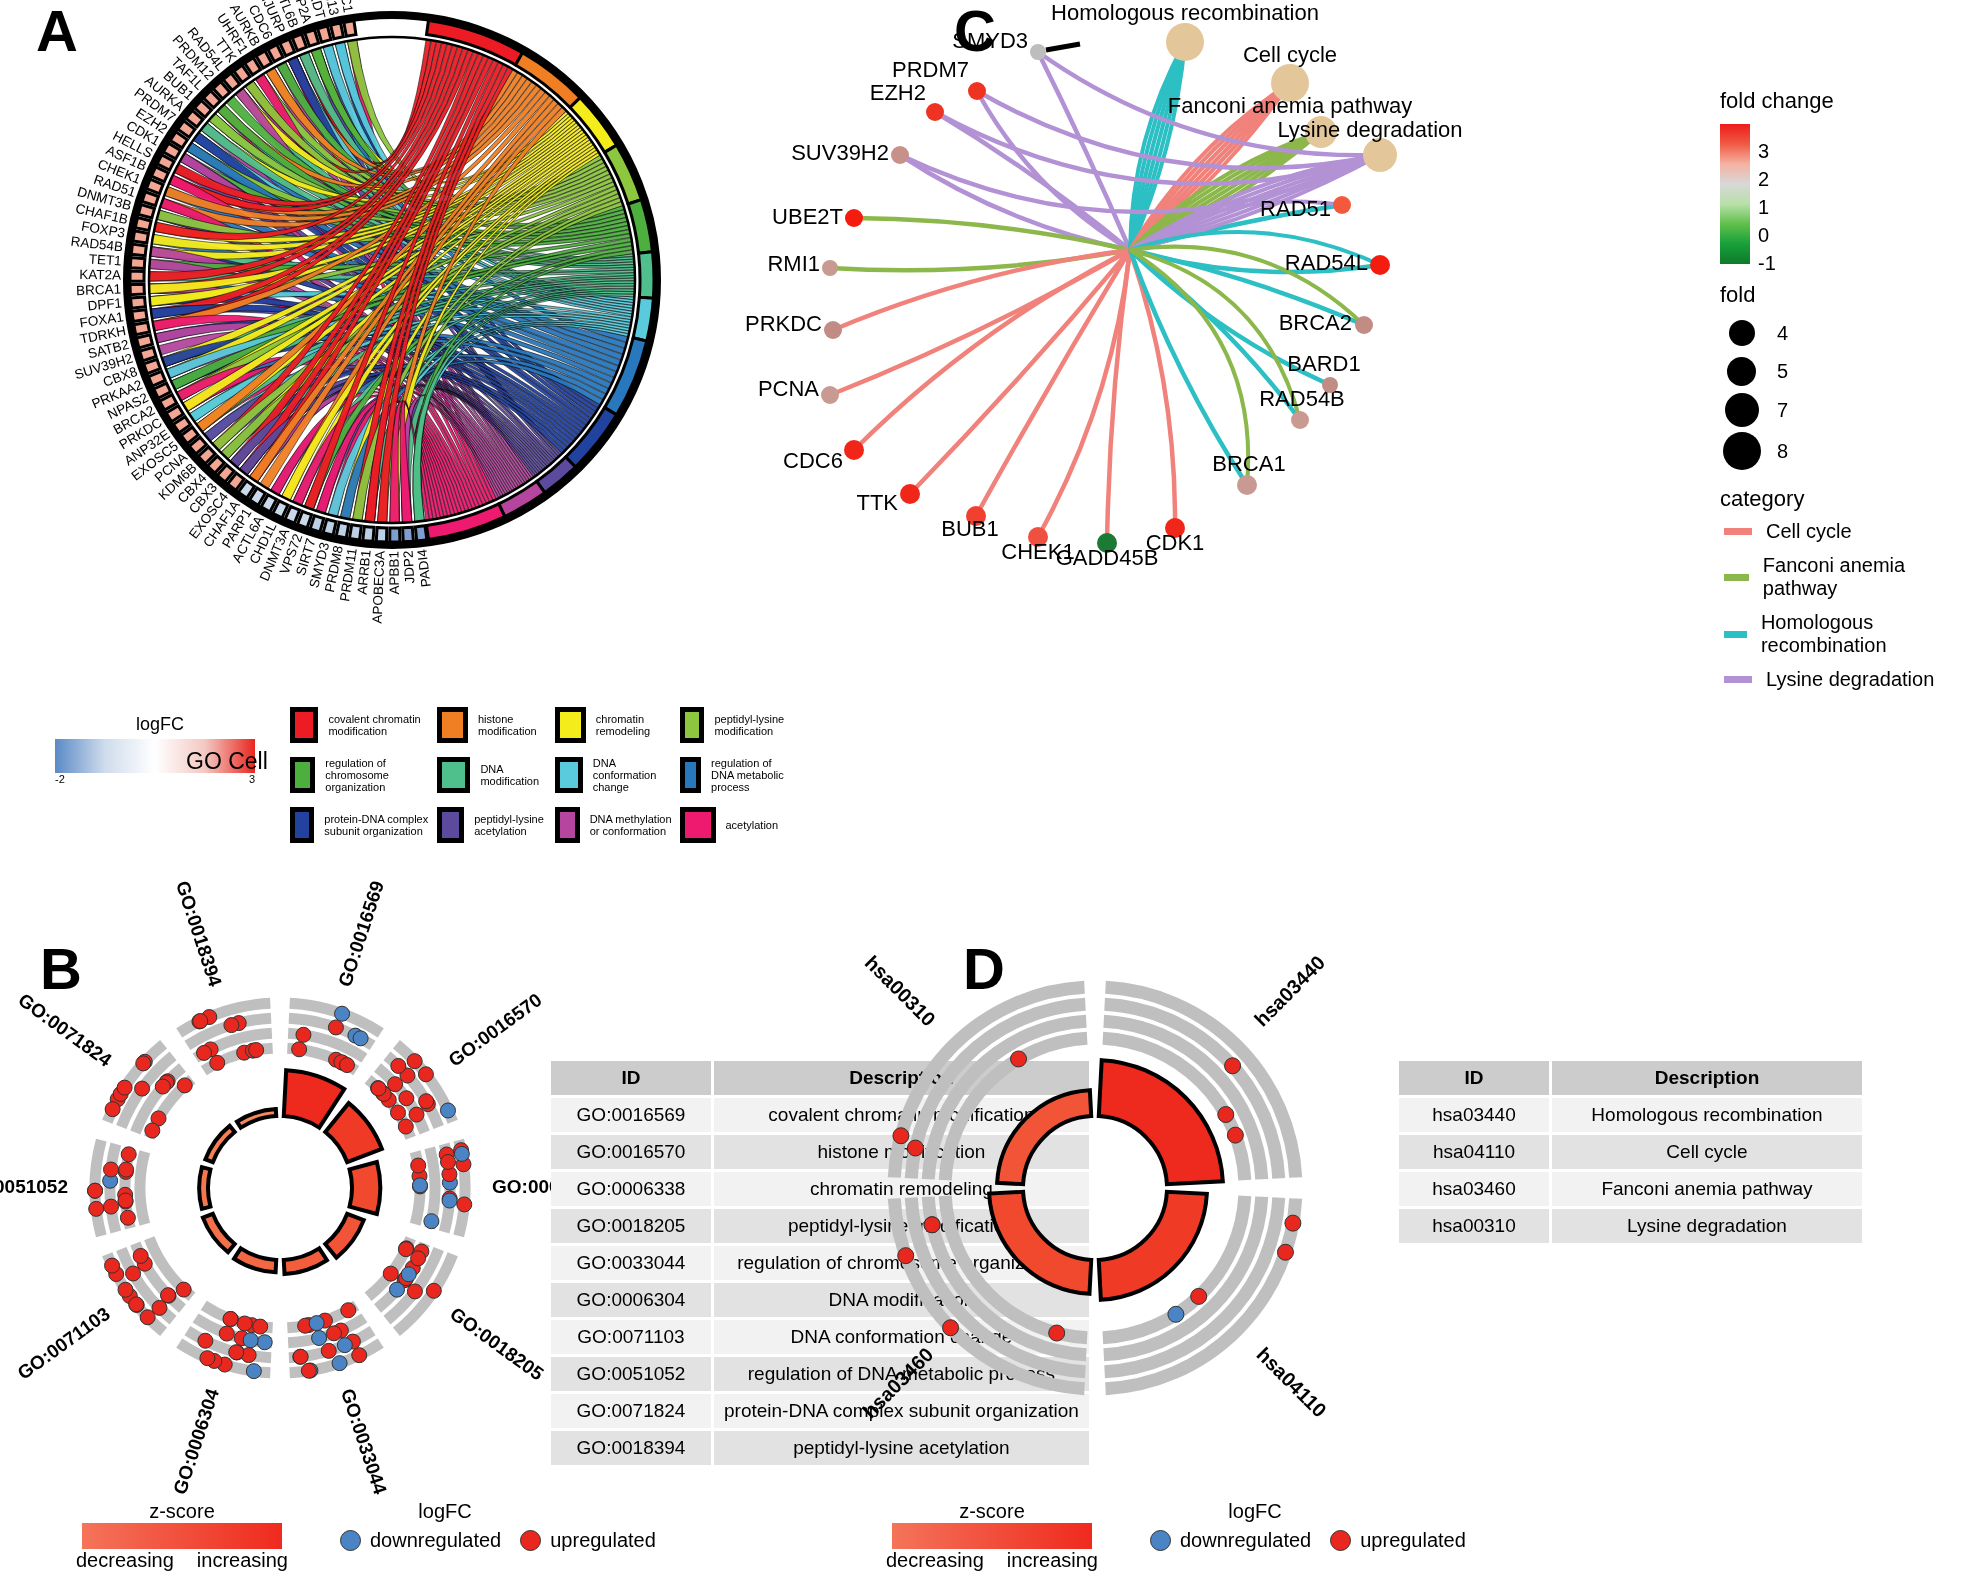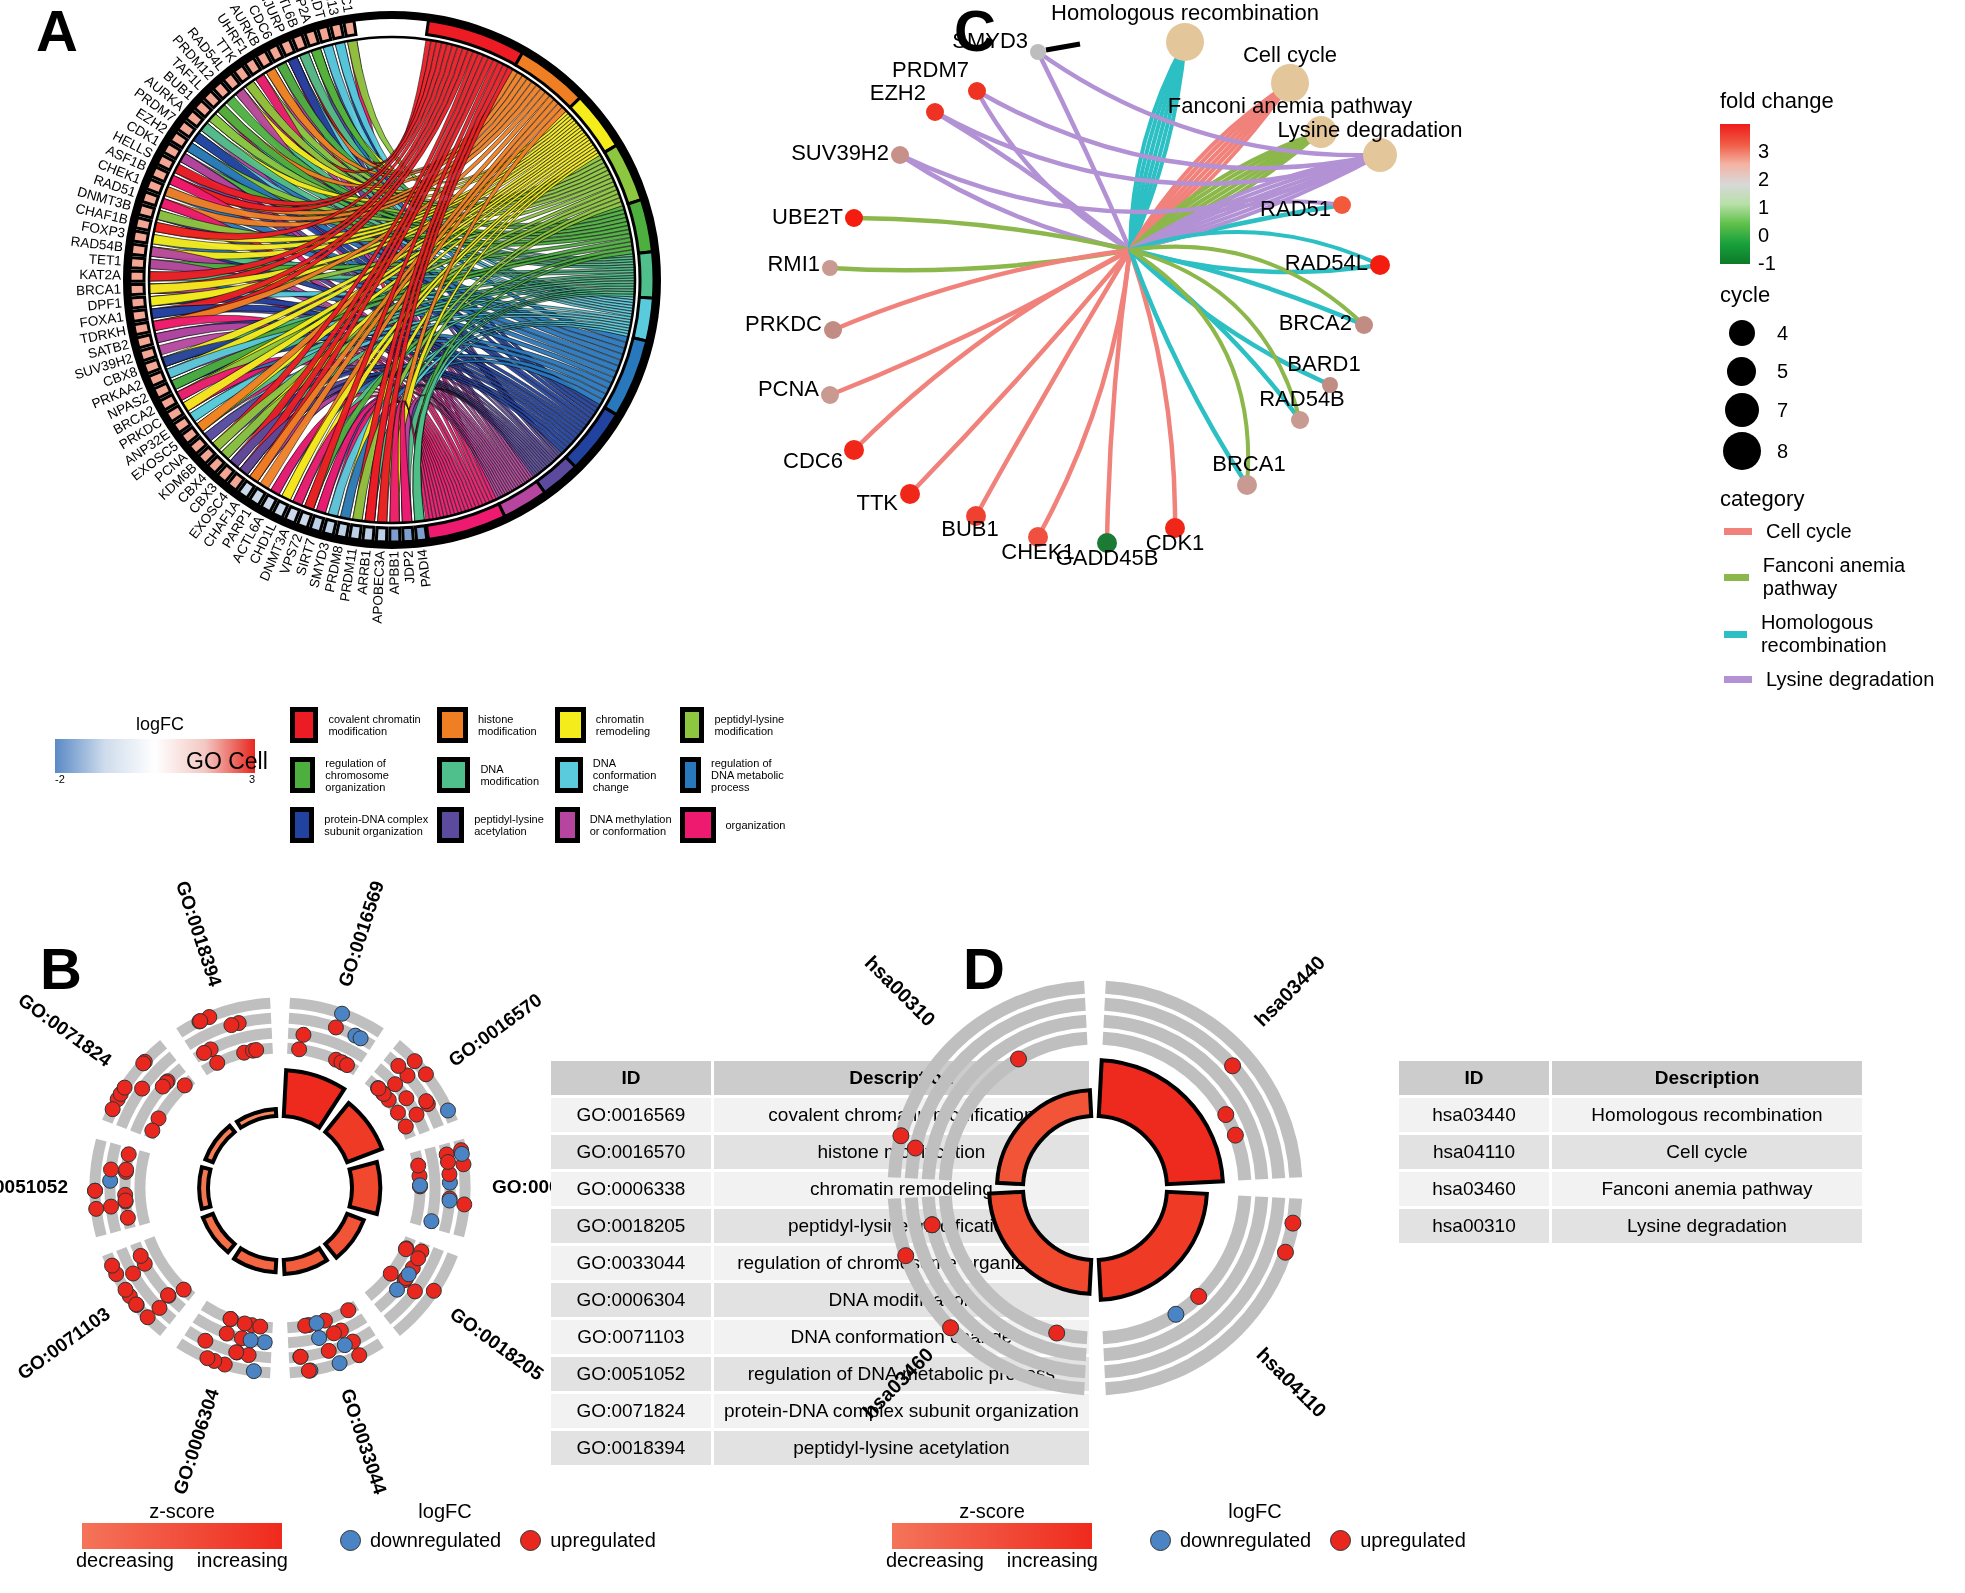--- a/index.html
+++ b/index.html
@@ -417,21 +417,21 @@
       <div class="goleg-row">
           <span class="swatch" id="sw3" style="background: rgb(141, 198, 63);"></span>
           <span class="go-leg-txt">peptidyl-lysine modification</span>
         </div>
       <div class="goleg-row">
           <span class="swatch" id="sw7" style="background: rgb(40, 120, 189);"></span>
           <span class="go-leg-txt">regulation of DNA metabolic process</span>
         </div>
       <div class="goleg-row">
           <span class="swatch" id="sw11" style="background: rgb(237, 26, 112);"></span>
-          <span class="go-leg-txt">organization</span>
+          <span class="go-leg-txt">acetylation</span>
         </div>
     </div>
   </div>
 </div>
 
 <div class="plabel" style="left:954px;top:2px;">C</div>
 <div class="panel" style="left:760px;top:0px;width:950px;height:600px;">
   <svg id="svgC" width="950" height="600" viewBox="0 0 950 600">
       <g>
         <path d="M 370 250 Q 326.72065190693166 149.73585870991053 278 52" fill="none" stroke="#B292D4" stroke-width="4.5"></path>
@@ -546,21 +546,21 @@
     <div style="width:30px;height:140px;background:linear-gradient(to bottom,#ee1c1c,#f05a44,#f4b2a2,#d8d8d8,#b8e0a8,#5fc04a,#18a03c,#0d7a28);"></div>
     <div style="position:relative;height:140px;margin-left:8px;width:40px;">
       <span class="leg-txt" style="position:absolute;top:16px;">3</span>
       <span class="leg-txt" style="position:absolute;top:44px;">2</span>
       <span class="leg-txt" style="position:absolute;top:72px;">1</span>
       <span class="leg-txt" style="position:absolute;top:100px;">0</span>
       <span class="leg-txt" style="position:absolute;top:128px;">-1</span>
     </div>
   </div>
 
-  <div class="leg-title" style="margin-top:18px;margin-bottom:6px;">cycle</div>
+  <div class="leg-title" style="margin-top:18px;margin-bottom:6px;">fold</div>
   <div>
     <div style="display:flex;align-items:center;height:38px;">
         <span style="display:inline-block;width:26px;height:26px;border-radius:50%;background:#000;margin-left:9px;"></span>
         <span class="leg-txt" style="margin-left:22px;">4</span>
       </div>
     <div style="display:flex;align-items:center;height:38px;">
         <span style="display:inline-block;width:29px;height:29px;border-radius:50%;background:#000;margin-left:7px;"></span>
         <span class="leg-txt" style="margin-left:21px;">5</span>
       </div>
     <div style="display:flex;align-items:center;height:40px;">

